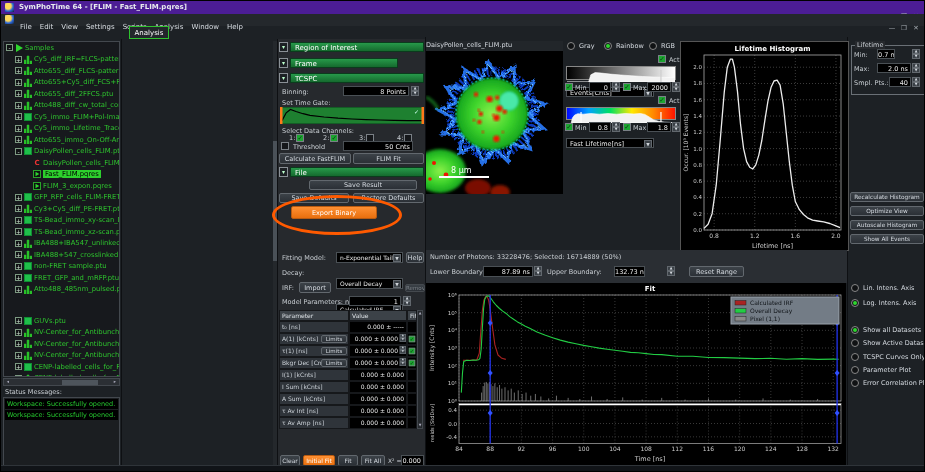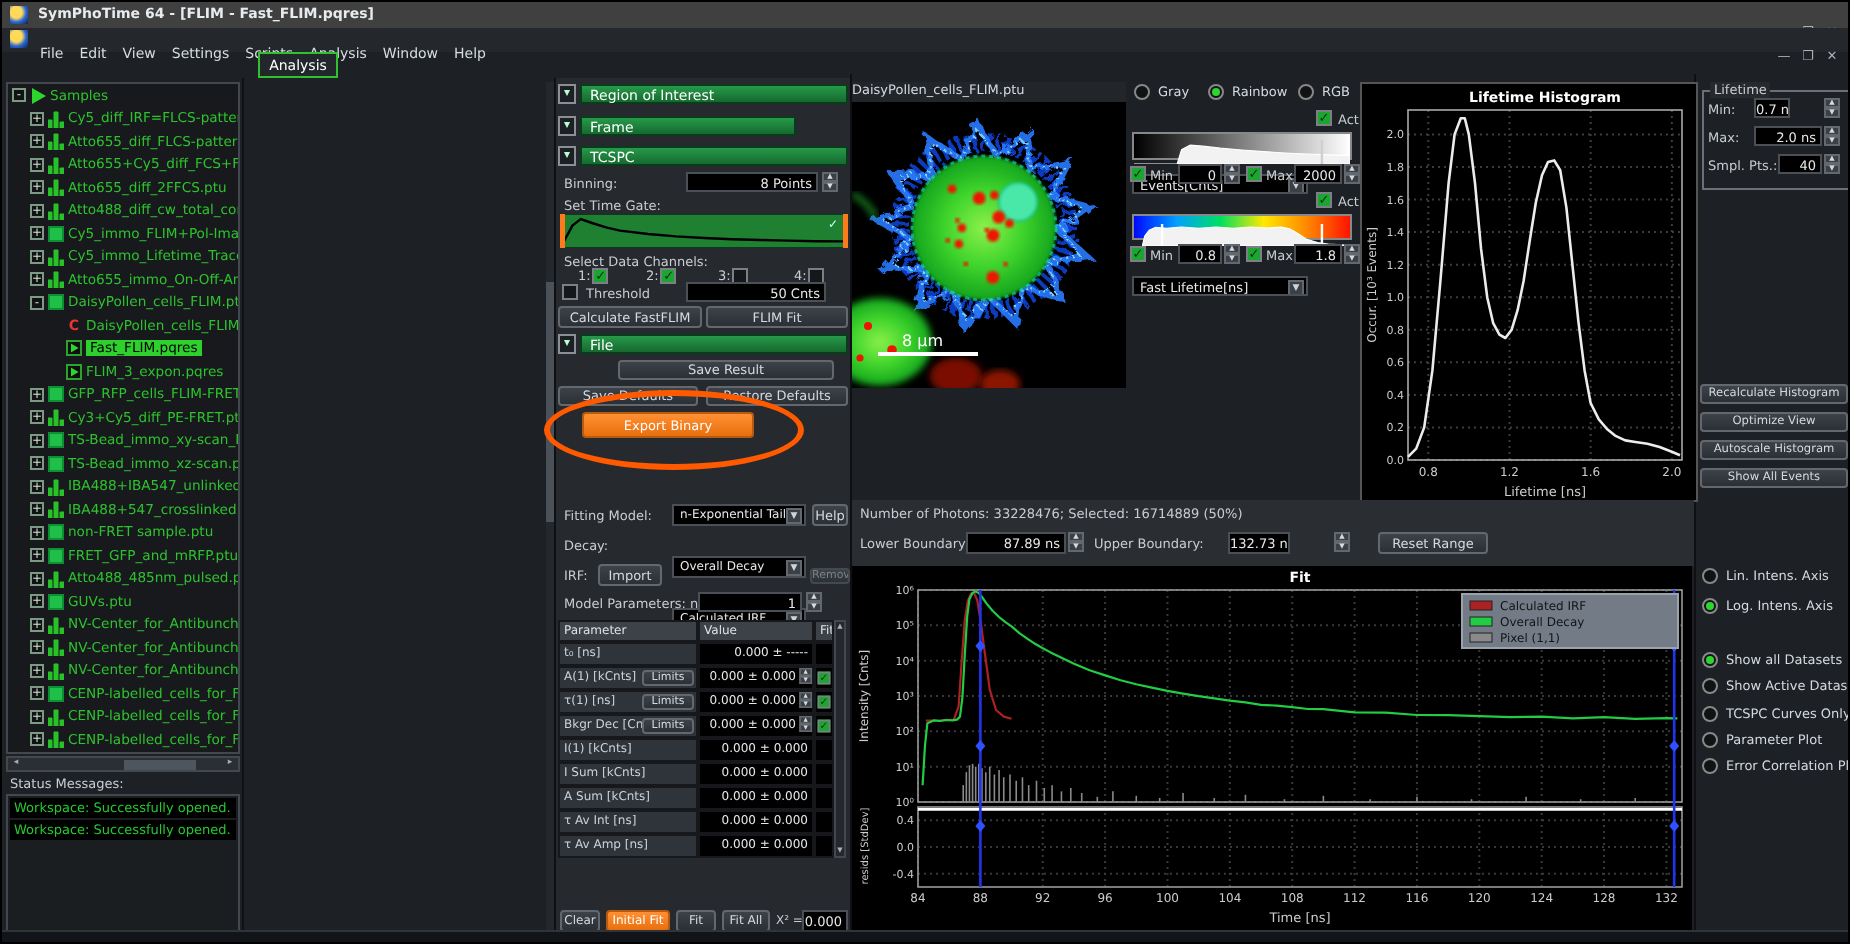--- a/index.html
+++ b/index.html
@@ -32,21 +32,21 @@
   .winglyph{font-size:6.5px;color:#aab0b6;width:12px;text-align:center;display:inline-block}
   .vline{background:#0e1013;width:1px}
   .optrow{position:absolute;display:flex;align-items:center;gap:4px}
   .optrow .lbl{font-size:6.5px;color:#d5dae0}
 </style>
 </head>
 <body>
 
 <div id="app">
 
-  <div class="abs" style="left:0;top:0;width:925px;height:13px;background:#404040">
+  <div class="abs" style="left:0;top:0;width:925px;height:13px;background:#4c1d95">
     <span class="abs" style="left:4px;top:2px;width:9px;height:9px;background:radial-gradient(circle at 35% 35%, #ffd95a 0 35%, #2a66d8 60%, #123)"></span>
     <span class="abs lbl" style="left:18px;top:2px;font-weight:bold;color:#e8ecef;font-size:7px">SymPhoTime 64 - [FLIM - Fast_FLIM.pqres]</span>
     <span class="abs" style="right:4px;top:2px">
       <span class="winglyph">—</span><span class="winglyph">❐</span><span class="winglyph">✕</span>
     </span>
   </div>
 
   <div class="abs" style="left:0;top:13px;width:925px;height:12px;background:#24282c">
     <span class="abs" style="left:4px;top:1px;width:9px;height:9px;background:radial-gradient(circle at 35% 35%, #ffd95a 0 35%, #2a66d8 60%, #123)"></span>
     <span id="menuItems" class="abs" style="left:15px;top:0"><span class="menu-item">File</span><span class="menu-item">Edit</span><span class="menu-item">View</span><span class="menu-item">Settings</span><span class="menu-item">Scripts</span><span class="menu-item">Analysis</span><span class="menu-item">Window</span><span class="menu-item">Help</span></span>
@@ -254,21 +254,21 @@
       </div>
       <div class="trow" style="padding-left: 11px;">
         <span class="texp">+</span>
         <span class="tico">
           <svg width="8" height="9">
             <path d="M0 9 V5 H2 V9 M3 9 V1 H5 V9 M6 9 V6 H8 V9" fill="#29c129" stroke="#29c129" stroke-width="0.5"></path>
           </svg>
         </span>
         <span>Atto488_485nm_pulsed.ptu</span>
       </div>
-      <div class="trow" style="padding-left: 11px;">
+      <div class="trow" style="padding-left: 11px; margin-top: 20px;">
         <span class="texp">+</span>
         <span class="tico">
           <svg width="8" height="8">
             <rect x="0.5" y="0.5" width="7" height="7" fill="#1fbf4a" stroke="#0f8f33"></rect>
           </svg>
         </span>
         <span>GUVs.ptu</span>
       </div>
       <div class="trow" style="padding-left: 11px;">
         <span class="texp">+</span>

